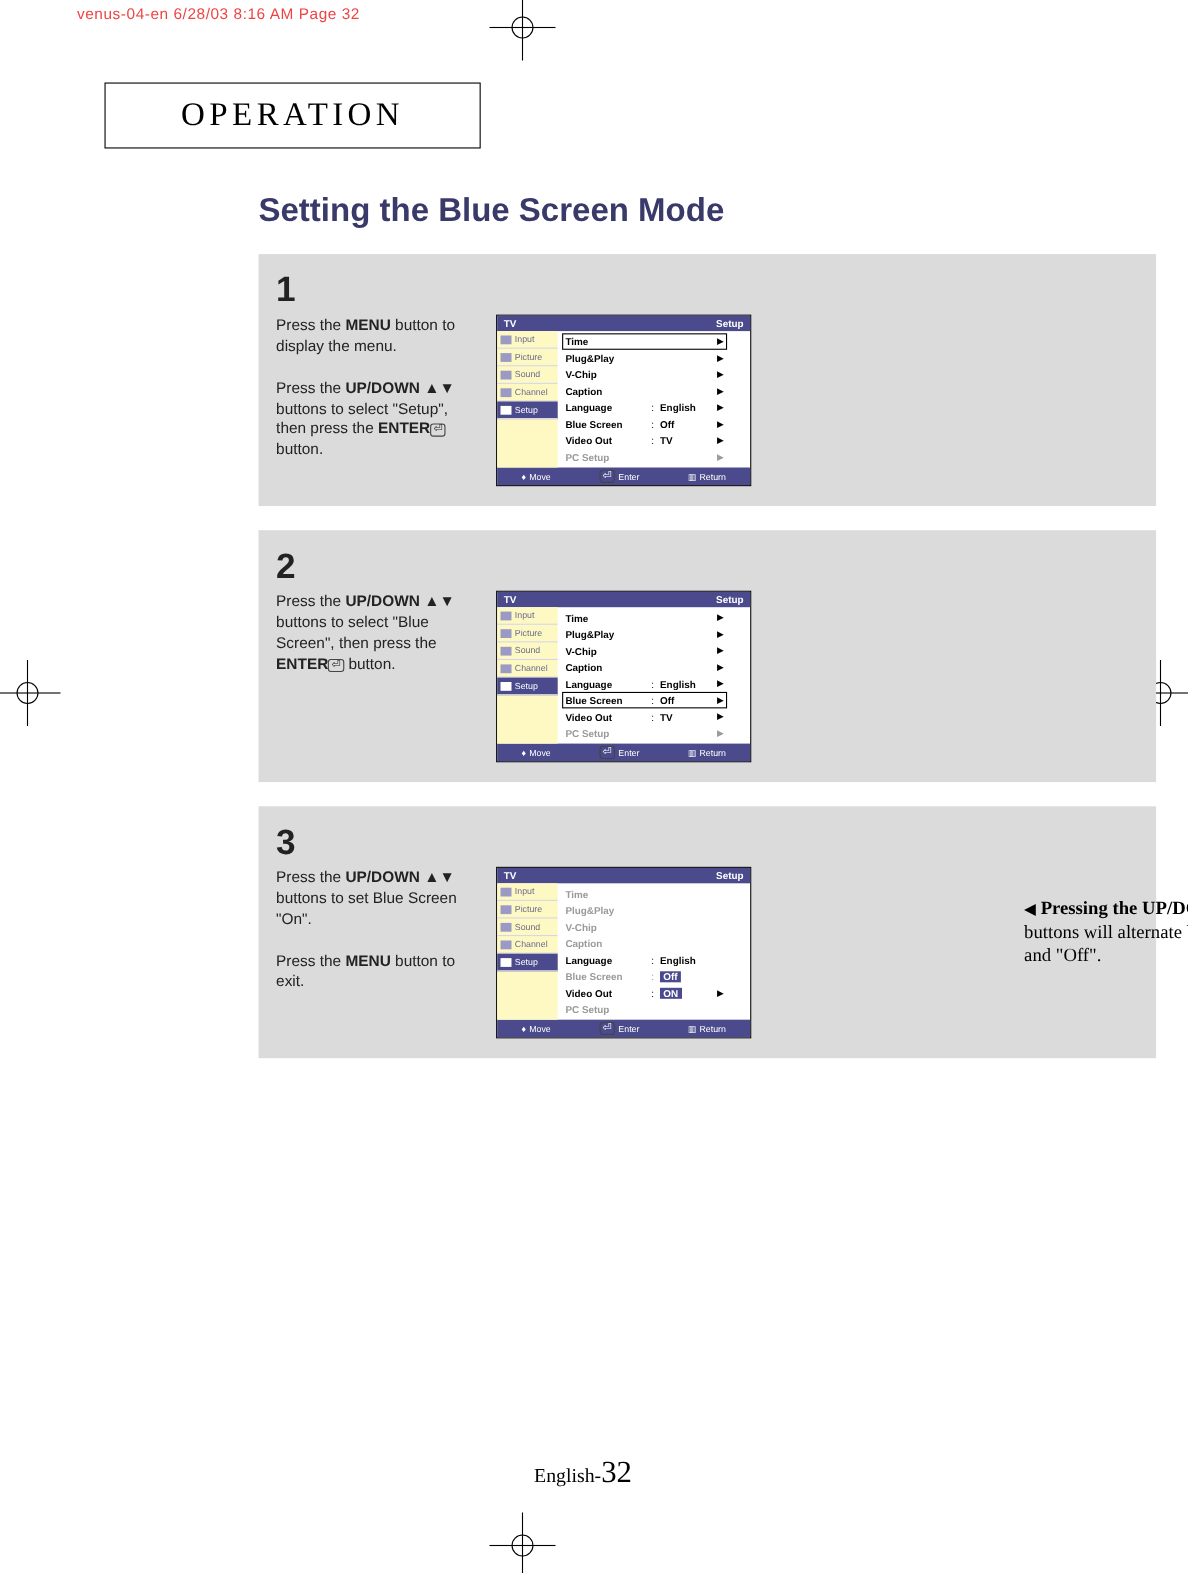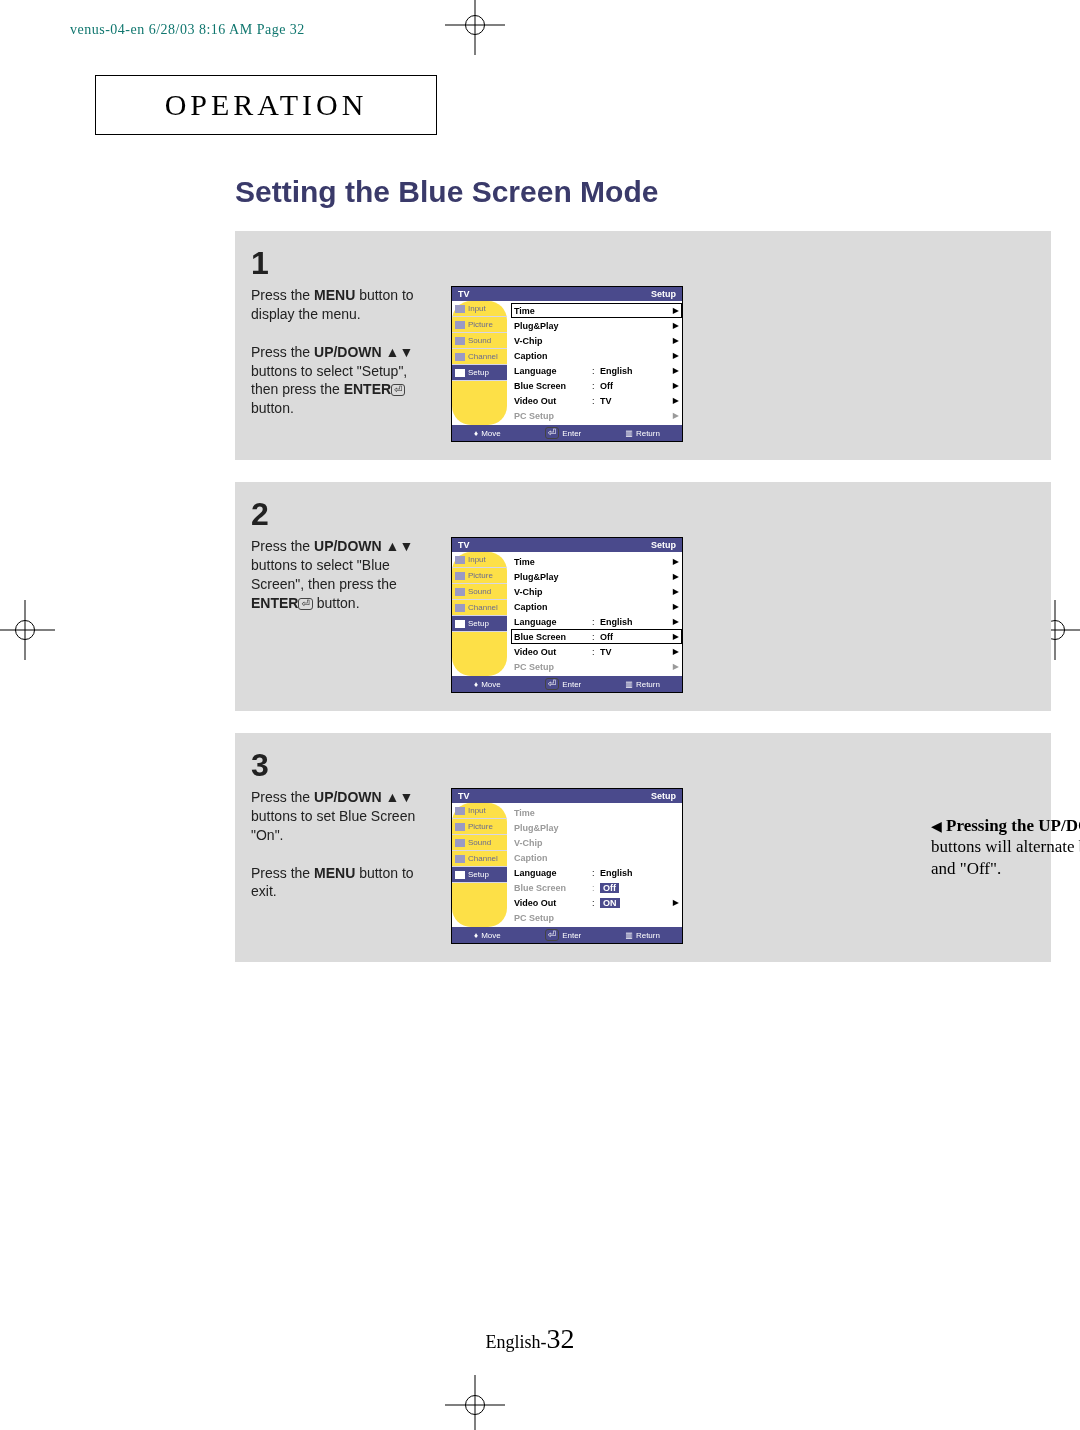--- a/index.html
+++ b/index.html
@@ -7,25 +7,25 @@
     background: #fff;
     font-family: "Times New Roman", Times, serif;
     color: #000;
     width: 1080px;
     height: 1430px;
     position: relative;
     overflow: hidden;
   }
   .print-slug {
     position: absolute;
-    top: 22px;
+    top: 4px;
     left: 70px;
-    font-family: Liberation Serif, serif;
+    font-family: Liberation Sans, sans-serif;
     font-size: 14px;
-    color: #0f766e;
+    color: #ef4444;
     letter-spacing: 0.5px;
   }
   
   .reg {
     position: absolute;
     width: 60px;
     height: 60px;
     pointer-events: none;
   }
   .reg .hbar { position:absolute; top:50%; left:0; width:100%; height:1px; background:#000; transform:translateY(-50%);}
@@ -119,36 +119,35 @@
   .osd .head {
     background:#4a4a8c;
     color:#fff;
     display:flex; justify-content:space-between;
     padding:2px 6px;
     font-weight:700;
   }
   .osd .main { display:flex; }
   .osd .side {
     width:55px;
-    background:#fde047;
+    background:#fef9c3;
     font-size:8px;
     color:#6a6a8f;
-    border-radius:19px;
   }
   .osd .side .sitem {
     display:flex; align-items:center; gap:3px;
     padding:3px 3px;
     border-bottom:1px solid #d6d6e8;
   }
   .osd .side .sitem.active { background:#4a4a8c; color:#fff; }
   .osd .side .sitem .ico {
     width:10px; height:8px; background:#9a9ac4; display:inline-block;
   }
   .osd .side .sitem.active .ico { background:#fff; }
-  .osd .list { flex:1; padding:2px 0 2px 4px; }
+  .osd .list { flex:1; padding:2px 21px 2px 4px; }
   .osd .row {
     display:flex; align-items:center;
     height:13px;
     color:#000;
     border:1px solid transparent;
     padding:0 2px;
   }
   .osd .row.dim { color:#9a9a9a; }
   .osd .row.hi   { border:1px solid #000; }
   .osd .row .lab { flex:0 0 78px; font-weight:700;}

